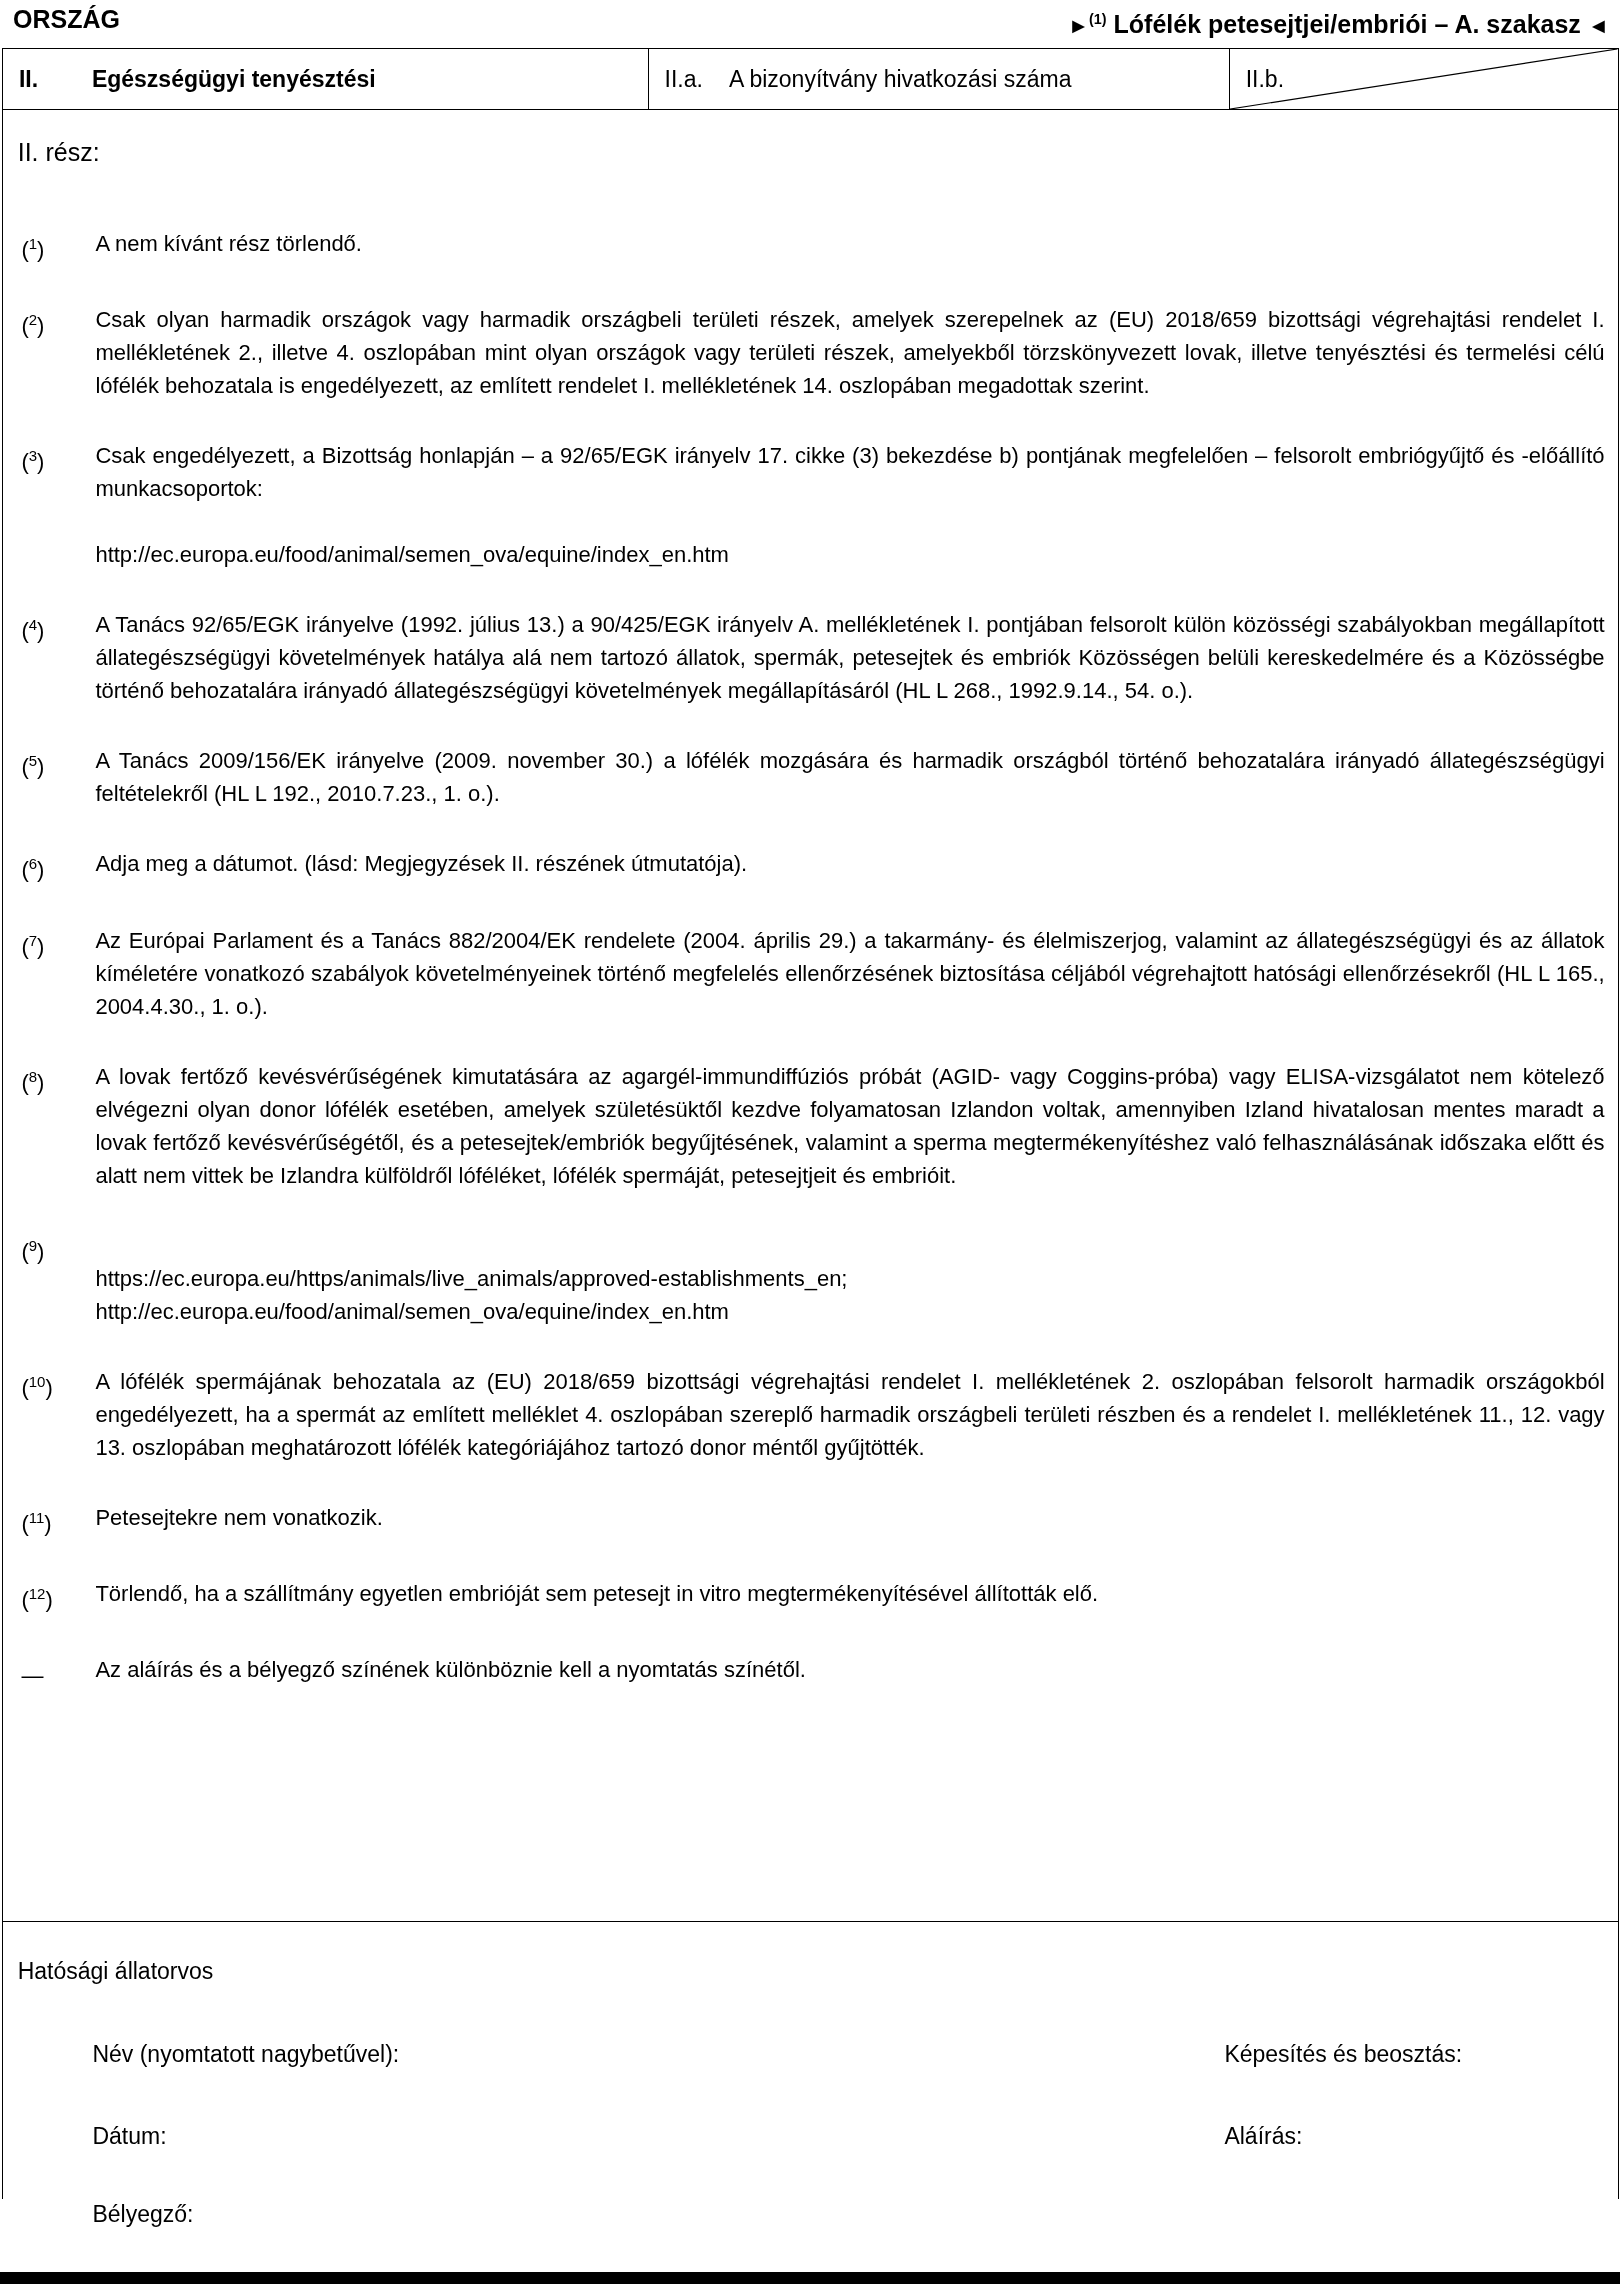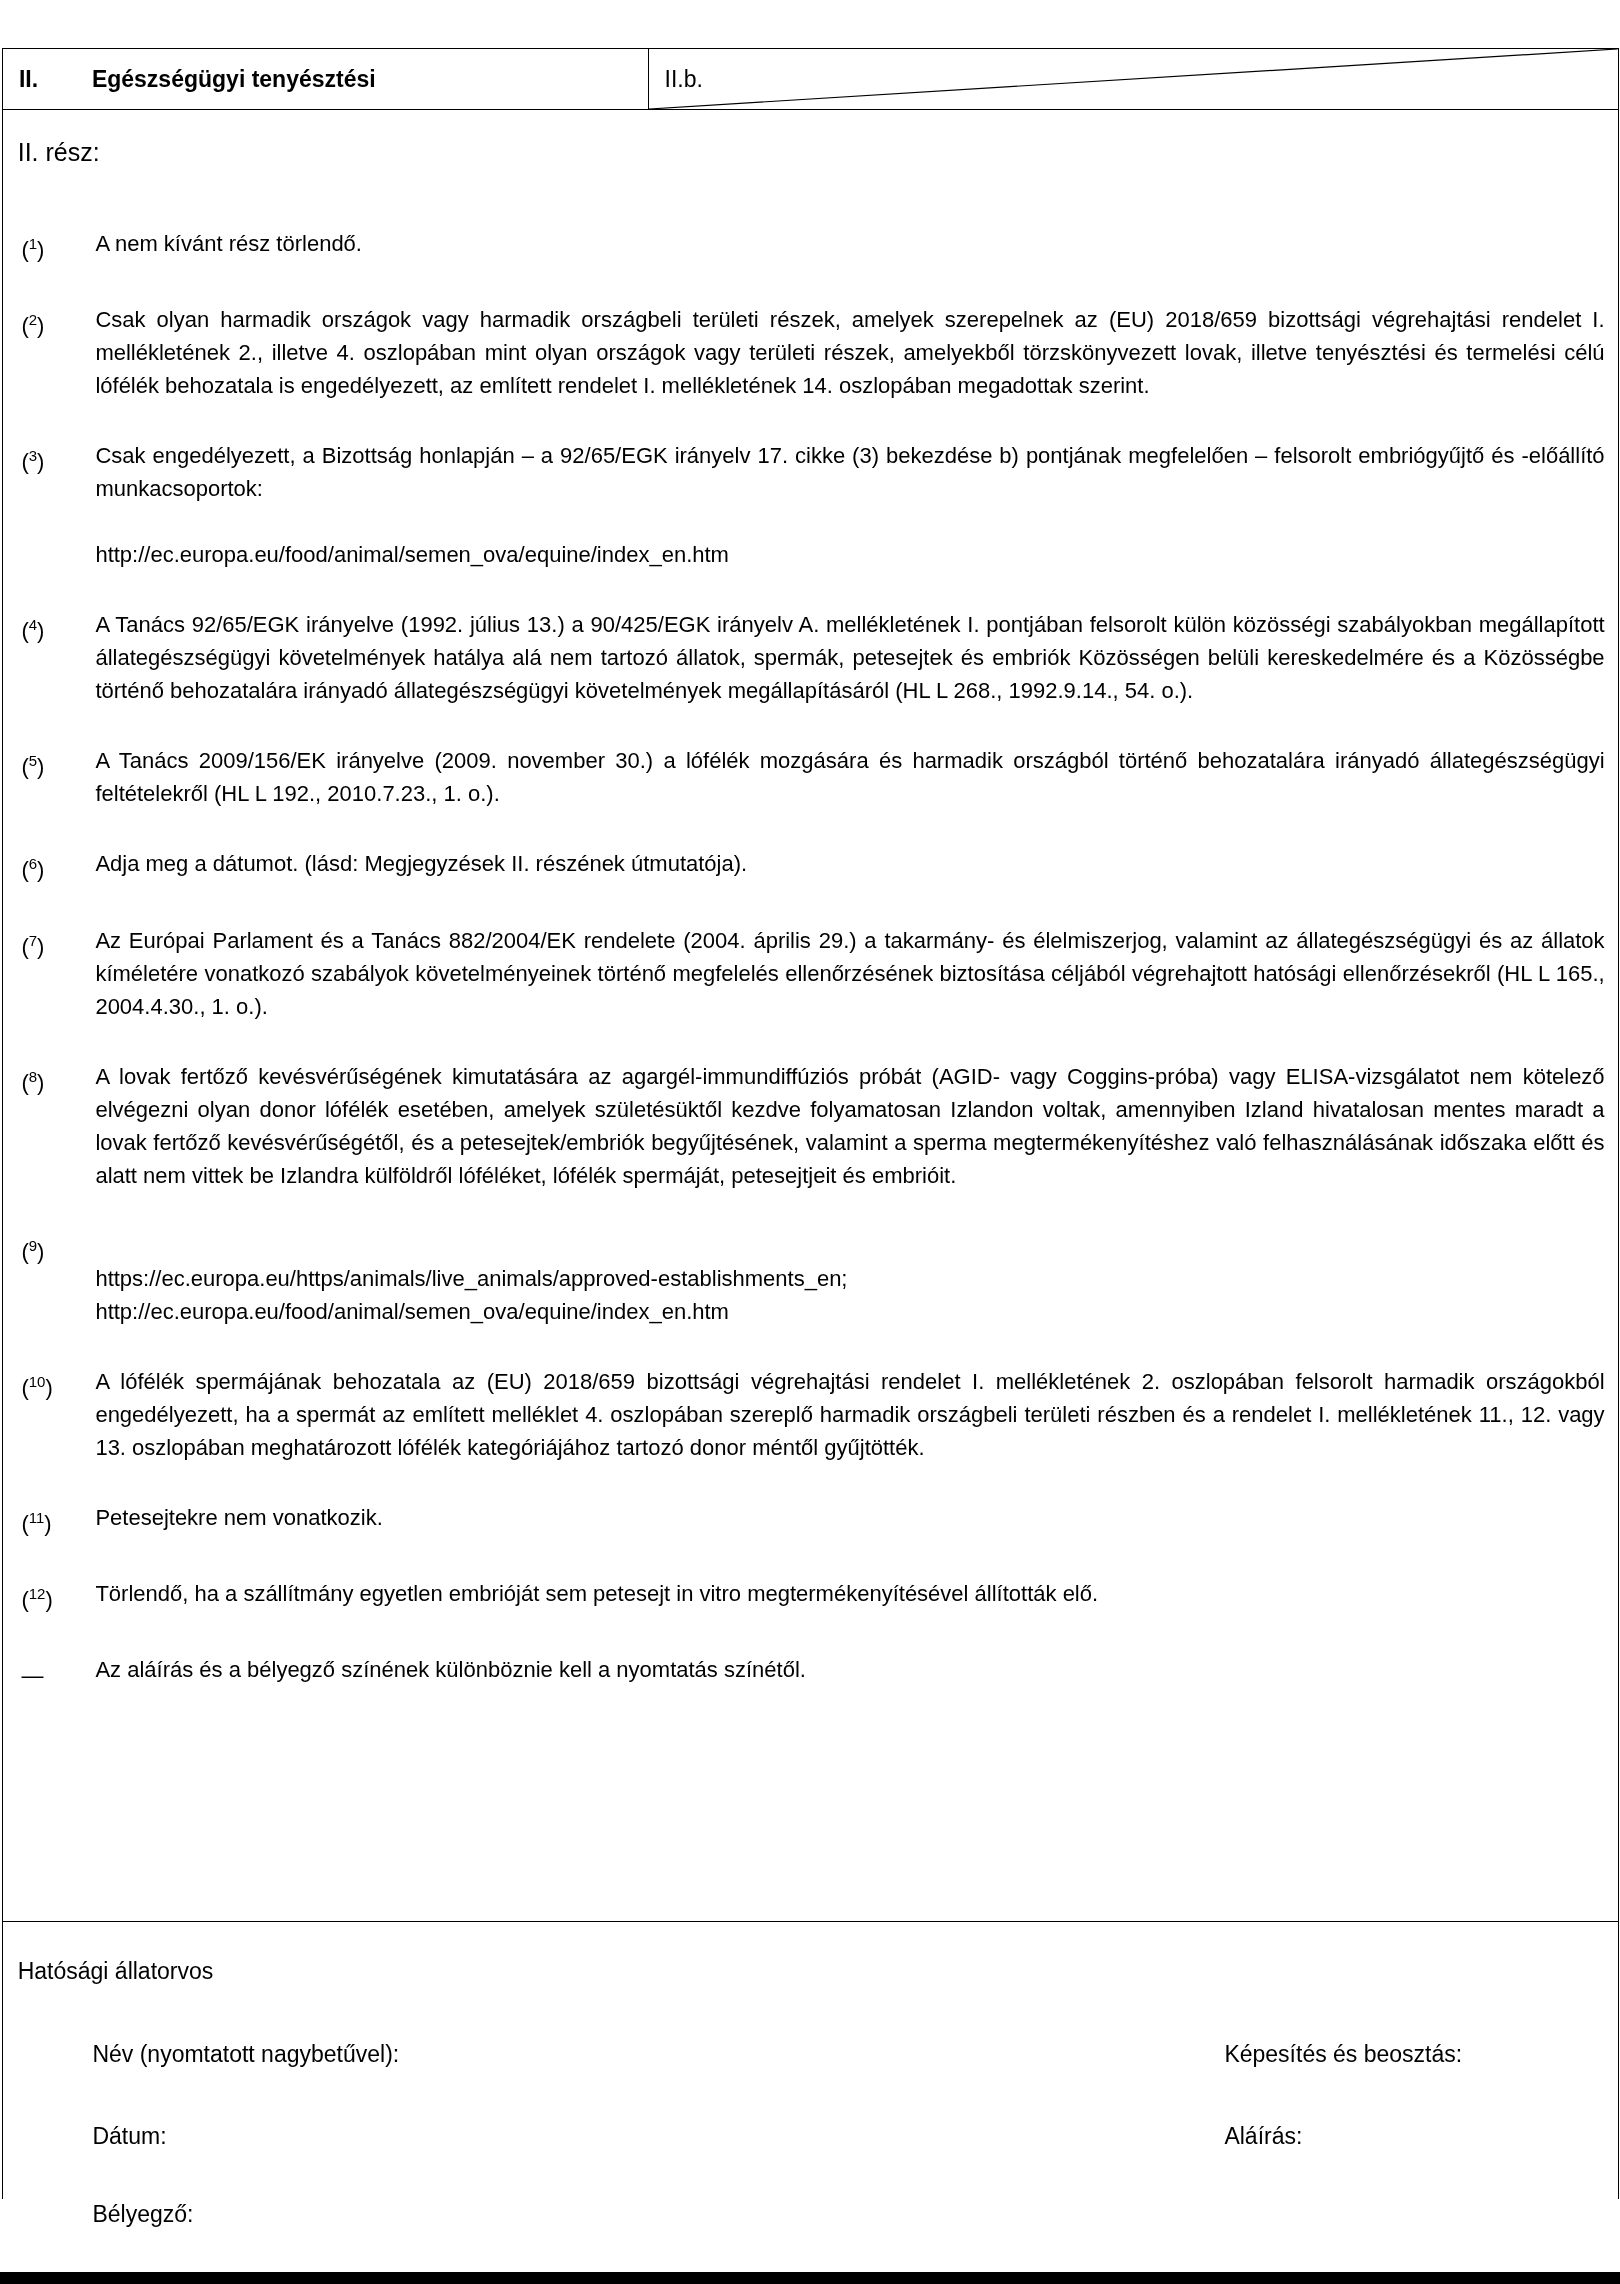--- a/index.html
+++ b/index.html
@@ -64,25 +64,33 @@
   .lbl-sign  { position:absolute; top:201px; left:1221px; }
   .lbl-stamp { position:absolute; top:279px; left:89px; }
 
   .bottom-bar { position:absolute; bottom:0; left:0; right:0; height:12px; background:#000; }
 </style>
 </head>
 <body>
 
 <div class="page">
 
+  <div class="top-header">
+    <span>ORSZÁG</span>
+    <span class="doc-title"><span class="arrow">►</span><span class="ref-sup">(1)</span> <span>Lófélék petesejtjei/embriói – A. szakasz</span> <span class="arrow">◄</span></span>
+  </div>
 
   <div class="cert-table">
     <div class="cell c1">
       <span class="cell-num">II.</span>
       <span>Egészségügyi tenyésztési</span>
+    </div>
+    <div class="cell c2">
+      <span class="cell-num">II.a.</span>
+      <span>A bizonyítvány hivatkozási száma</span>
     </div>
     <div class="cell c3">
       <span class="cell-num">II.b.</span>
       <svg class="diag-svg" viewBox="0 0 100 100" preserveAspectRatio="none">
           <line x1="0" y1="100" x2="100" y2="0" stroke="#000" stroke-width="1.2" vector-effect="non-scaling-stroke"></line>
         </svg>
     </div>
   </div>
 
   <div class="main-section">

